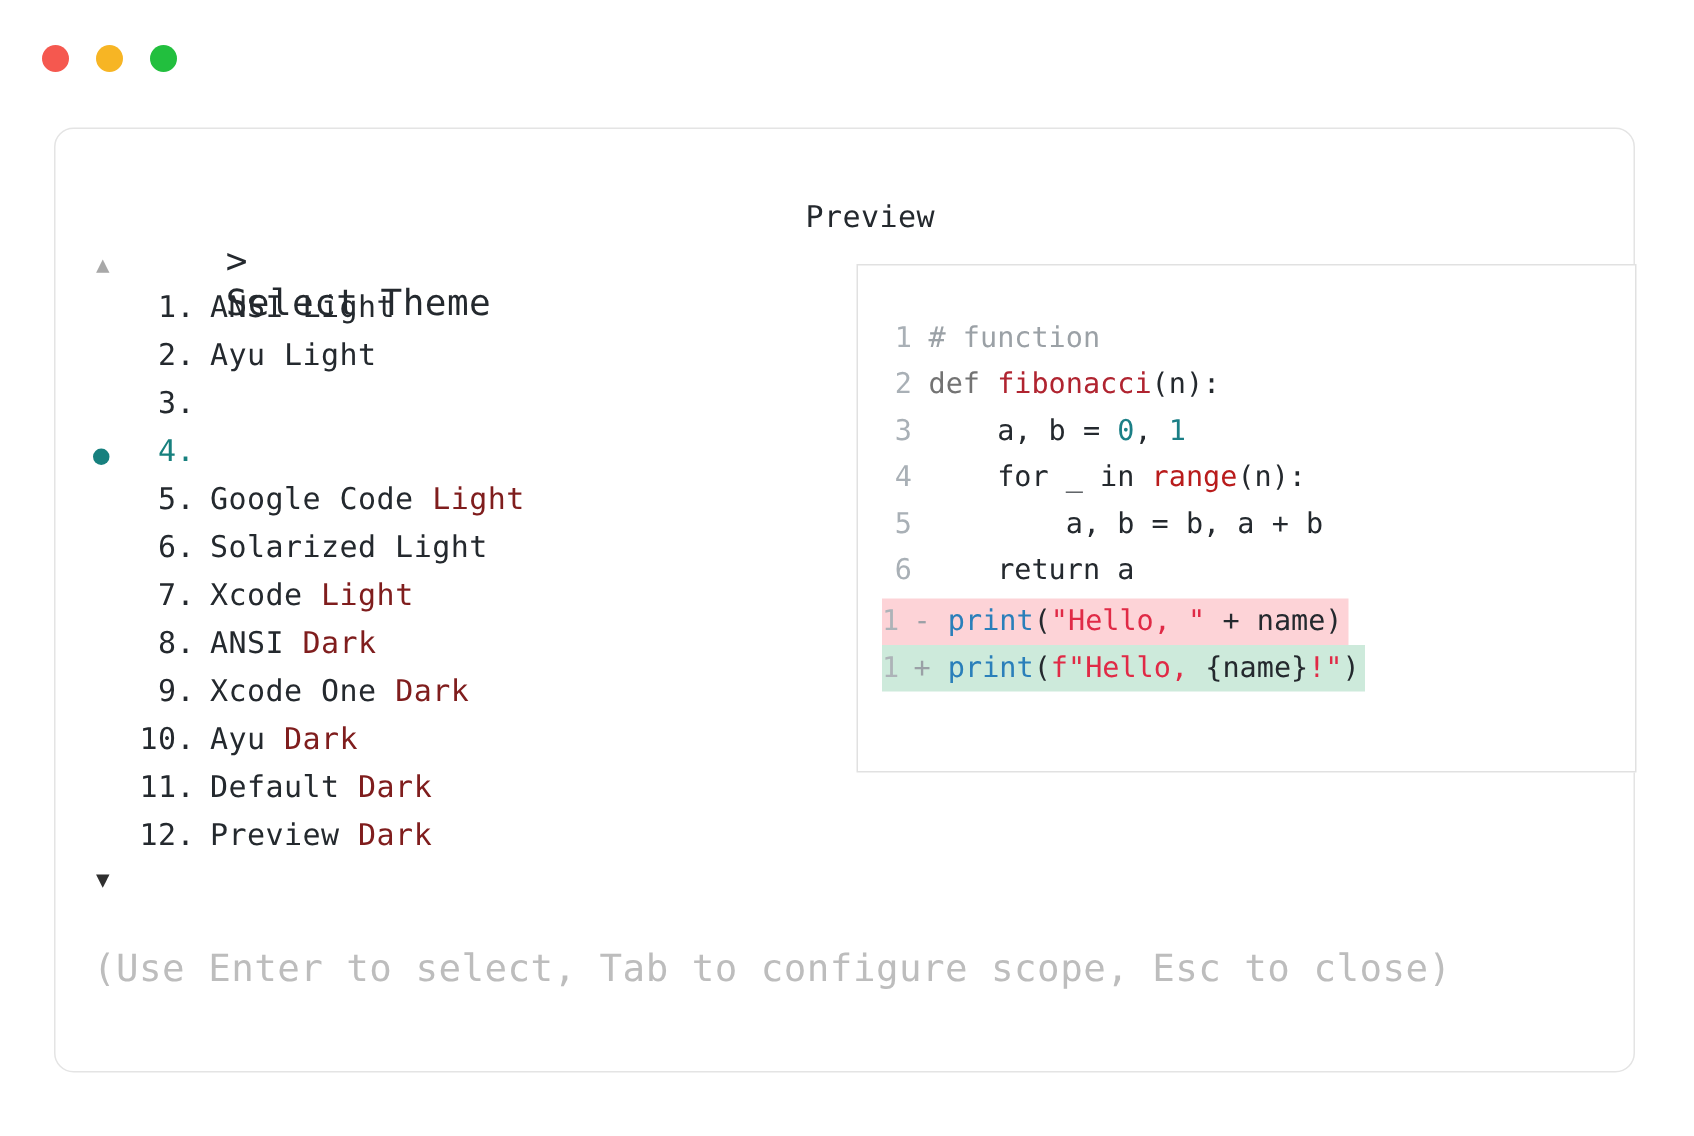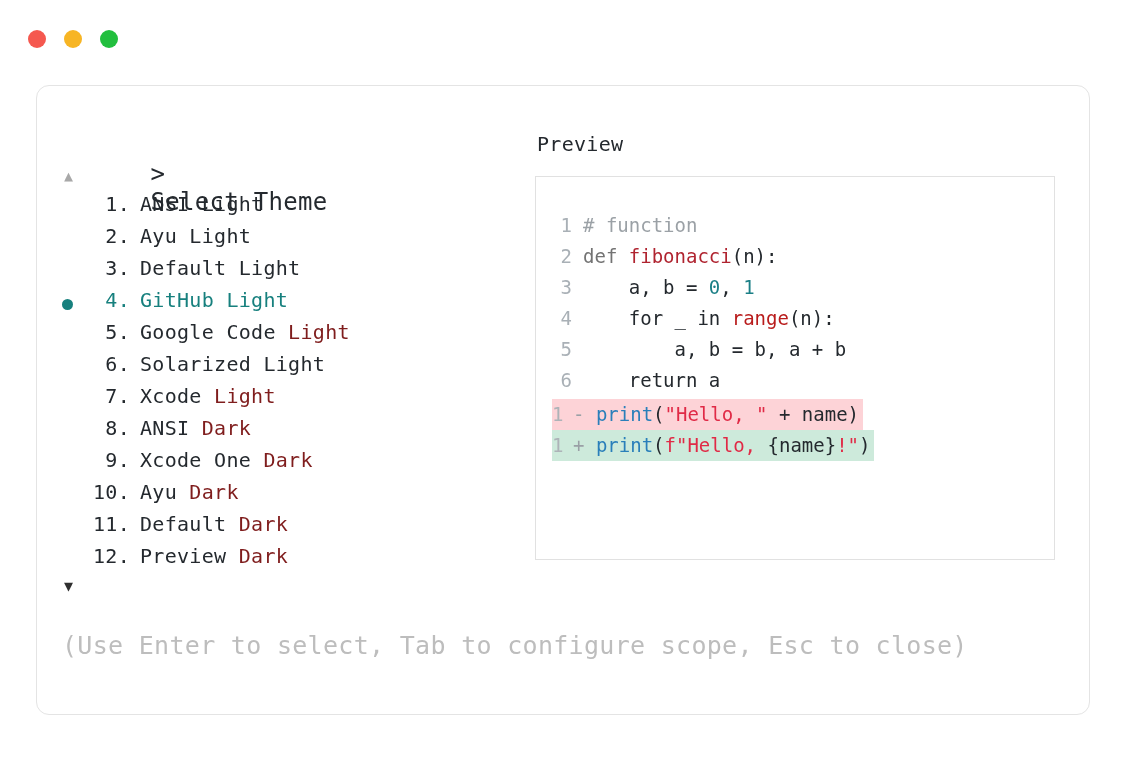--- a/index.html
+++ b/index.html
@@ -131,24 +131,24 @@
   .row.selected,
   .row.selected .idx,
   .row.selected .mode {
     color: #17807e;
   }
   .mode { color: #7f1d1d; }
 
   
   .preview-panel {
     position: absolute;
-    left: 498px;
+    left: 534px;
     top: 90px;
     width: 520px;
-    height: 384px;
+    height: 339px;
     border: 1px solid #e1e1e1;
     box-sizing: border-box;
     background: #ffffff;
     padding-left: 16px;
   }
   .code {
     position: absolute;
     left: 16px;
     top: 33px;
     font-size: 19px;
@@ -226,22 +226,22 @@
       <span>Select Theme</span>
     </div>
 
     <div class="preview-head">Preview</div>
 
     <div class="list-wrap">
       <div class="scroll-arrow up">▲</div>
       <div class="list" id="theme-list">
           <div class="row"><span class="bullet-cell"></span><span class="idx">1.</span><span>ANSI Light</span></div>
           <div class="row"><span class="bullet-cell"></span><span class="idx">2.</span><span>Ayu Light</span></div>
-          <div class="row"><span class="bullet-cell"></span><span class="idx">3.</span><span>Default Light</span></div>
-          <div class="row selected"><span class="bullet-cell"><span class="bullet"></span></span><span class="idx">4.</span><span>GitHub Light</span></div>
+          <div class="row"><span class="bullet-cell"></span><span class="idx">3.</span></div>
+          <div class="row selected"><span class="bullet-cell"><span class="bullet"></span></span><span class="idx">4.</span></div>
           <div class="row"><span class="bullet-cell"></span><span class="idx">5.</span><span>Google Code</span><span class="mode"> Light</span></div>
           <div class="row"><span class="bullet-cell"></span><span class="idx">6.</span><span>Solarized Light</span></div>
           <div class="row"><span class="bullet-cell"></span><span class="idx">7.</span><span>Xcode</span><span class="mode"> Light</span></div>
           <div class="row"><span class="bullet-cell"></span><span class="idx">8.</span><span>ANSI</span><span class="mode"> Dark</span></div>
           <div class="row"><span class="bullet-cell"></span><span class="idx">9.</span><span>Xcode One</span><span class="mode"> Dark</span></div>
           <div class="row"><span class="bullet-cell"></span><span class="idx">10.</span><span>Ayu</span><span class="mode"> Dark</span></div>
           <div class="row"><span class="bullet-cell"></span><span class="idx">11.</span><span>Default</span><span class="mode"> Dark</span></div>
           <div class="row"><span class="bullet-cell"></span><span class="idx">12.</span><span>Preview</span><span class="mode"> Dark</span></div>
         </div>
       <div class="scroll-arrow down">▼</div>

